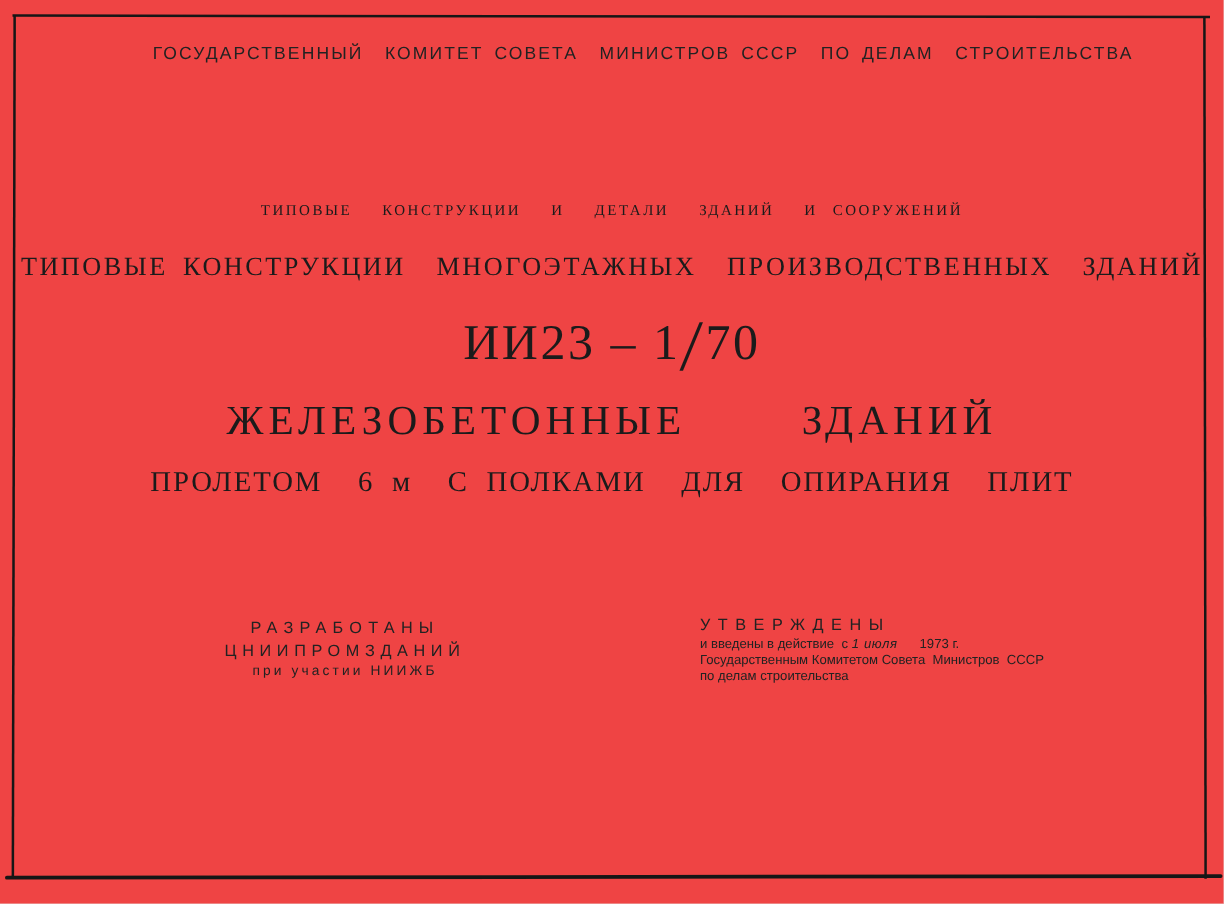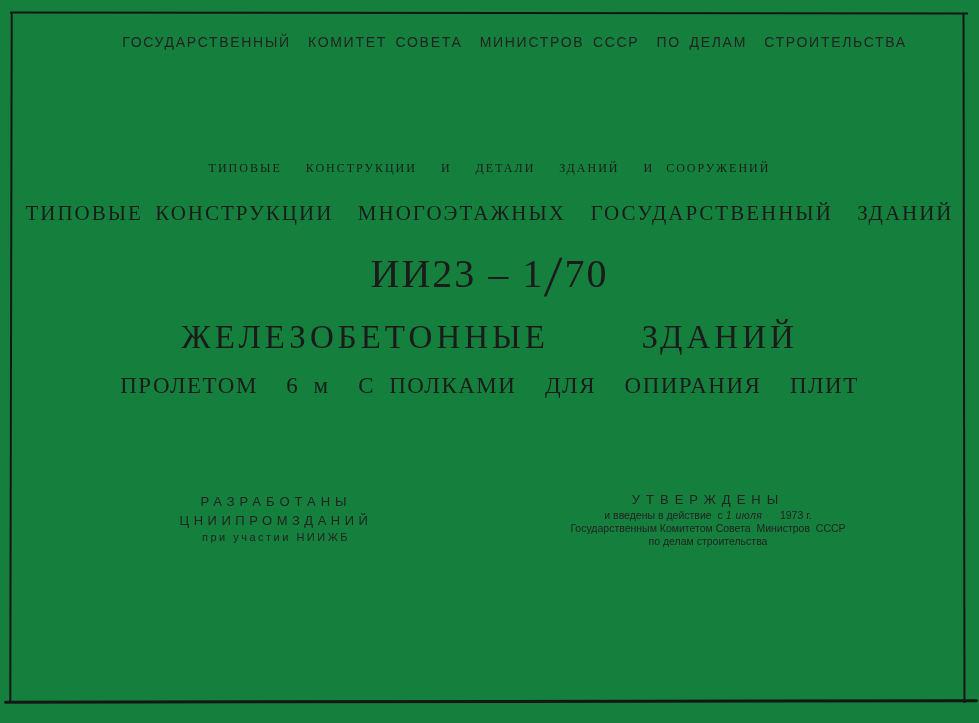--- a/index.html
+++ b/index.html
@@ -1,19 +1,19 @@
 <!DOCTYPE html>
 <html><head>
 <meta charset="utf-8">
 <style>
   html,body{margin:0;padding:0;background:#e8e8e4;}
   .page{
     position:relative;
     width:979px;height:723px;
-    background:#15803d;
+    background:#ef4444;
     overflow:hidden;
     font-family:"Liberation Sans",sans-serif;
     color:#1b1b1b;
   }
   
   .frame-line{position:absolute;background:#161616;}
   .frame-top{left:10px;top:12px;width:958px;height:2px;transform:rotate(0.06deg);}
   .frame-left{left:10px;top:12px;width:2px;height:690px;transform:rotate(0.12deg);}
   .frame-right{left:963px;top:13px;width:2px;height:690px;transform:rotate(-0.08deg);}
   .frame-bottom{left:4px;top:700px;width:974px;height:2.5px;transform:rotate(-0.08deg);border-radius:2px;}
@@ -76,21 +76,21 @@
     position:absolute;left:156px;top:494px;width:240px;
     text-align:center;color:#222;
   }
   .developed .l1{font-size:13px;letter-spacing:5px;white-space:pre;}
   .developed .l2{font-size:13px;letter-spacing:4.5px;margin-top:4px;white-space:pre;}
   .developed .l3{font-size:11px;letter-spacing:2.5px;margin-top:3px;white-space:pre;}
 
   
   .approved{
     position:absolute;left:560px;top:492px;width:296px;
-    text-align:center;color:#222;
+    color:#222;
   }
   .approved .l1{font-size:13px;letter-spacing:6px;white-space:pre;}
   .approved .l2{font-size:10.5px;margin-top:2px;white-space:pre;}
   .approved .l3{font-size:10.5px;margin-top:1px;white-space:pre;}
   .approved .l4{font-size:10.5px;margin-top:1px;white-space:pre;}
   .approved .l5{font-size:11px;margin-top:3px;white-space:pre;}
   .hw{font-style:italic;font-family:Liberation Sans, sans-serif;letter-spacing:0.5px;}
 </style>
 </head>
 <body>
@@ -98,21 +98,21 @@
 <div class="page">
 
   <div class="frame-line frame-top"></div>
   <div class="frame-line frame-left"></div>
   <div class="frame-line frame-right"></div>
   <div class="frame-line frame-bottom"></div>
 
   <div class="line authority">ГОСУДАРСТВЕННЫЙ  КОМИТЕТ СОВЕТА  МИНИСТРОВ СССР  ПО ДЕЛАМ  СТРОИТЕЛЬСТВА</div>
 
   <div class="line series1">ТИПОВЫЕ  КОНСТРУКЦИИ  И  ДЕТАЛИ  ЗДАНИЙ  И СООРУЖЕНИЙ</div>
-  <div class="line series2">ТИПОВЫЕ КОНСТРУКЦИИ  МНОГОЭТАЖНЫХ  ГОСУДАРСТВЕННЫЙ  ЗДАНИЙ</div>
+  <div class="line series2">ТИПОВЫЕ КОНСТРУКЦИИ  МНОГОЭТАЖНЫХ  ПРОИЗВОДСТВЕННЫХ  ЗДАНИЙ</div>
 
   <div class="line doc-number"><span>ИИ23 – 1</span><span class="slash">/</span><span>70</span></div>
 
   <div class="line title">ЖЕЛЕЗОБЕТОННЫЕ  ЗДАНИЙ</div>
   <div class="line subtitle">ПРОЛЕТОМ  6 м  С ПОЛКАМИ  ДЛЯ  ОПИРАНИЯ  ПЛИТ</div>
 
   <div class="developed">
     <div class="l1">РАЗРАБОТАНЫ</div>
     <div class="l2">ЦНИИПРОМЗДАНИЙ</div>
     <div class="l3">при участии НИИЖБ</div>

